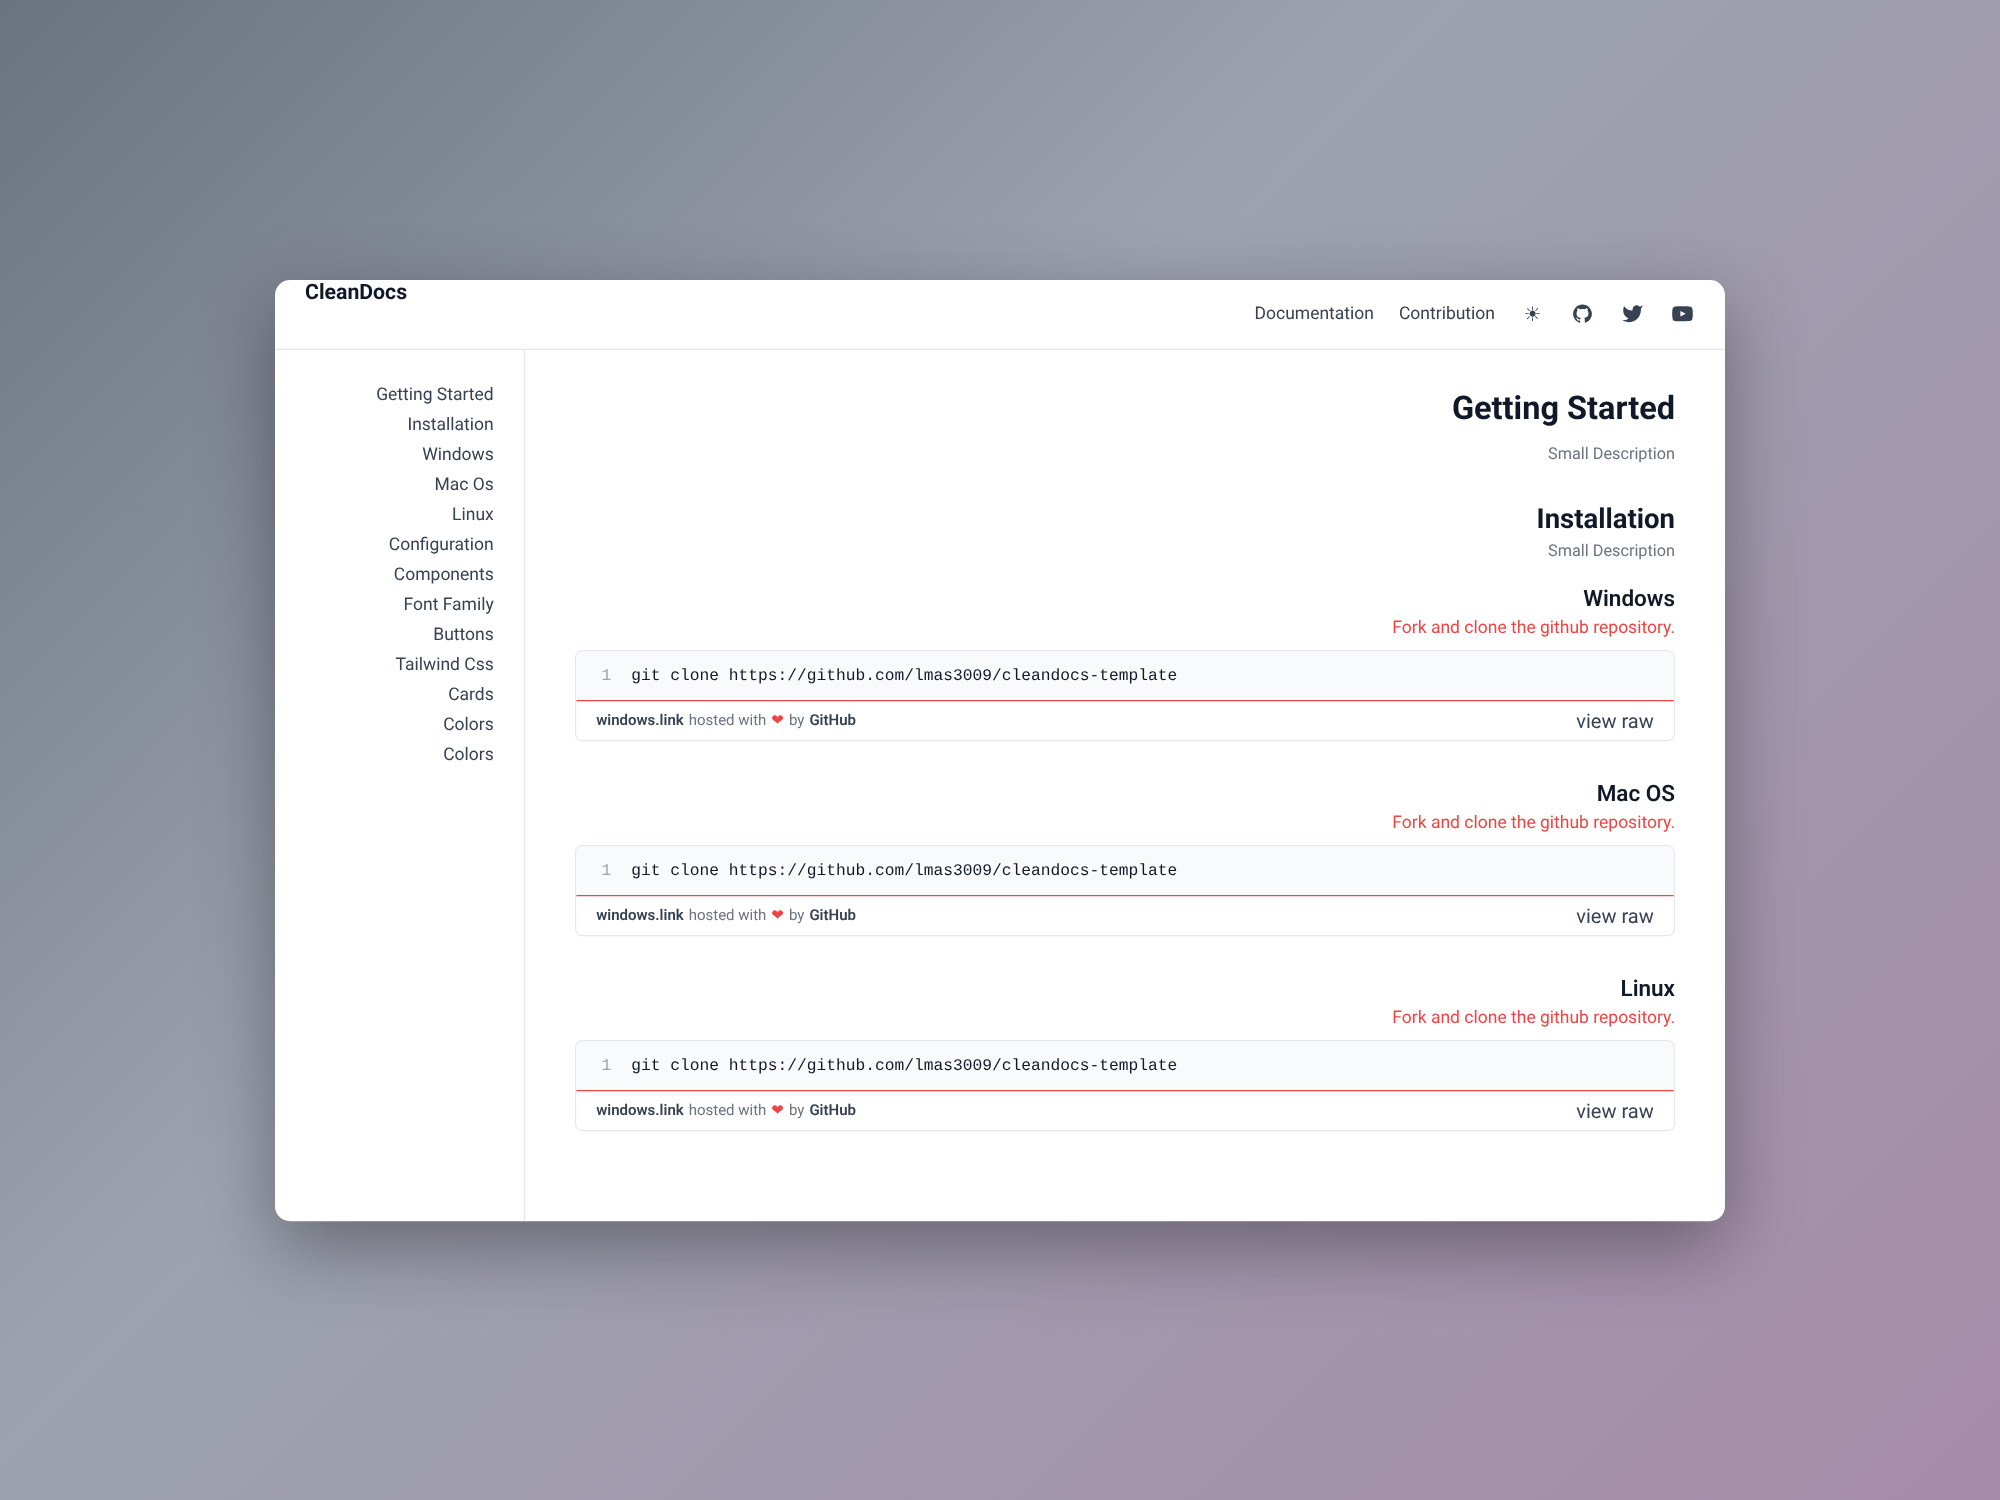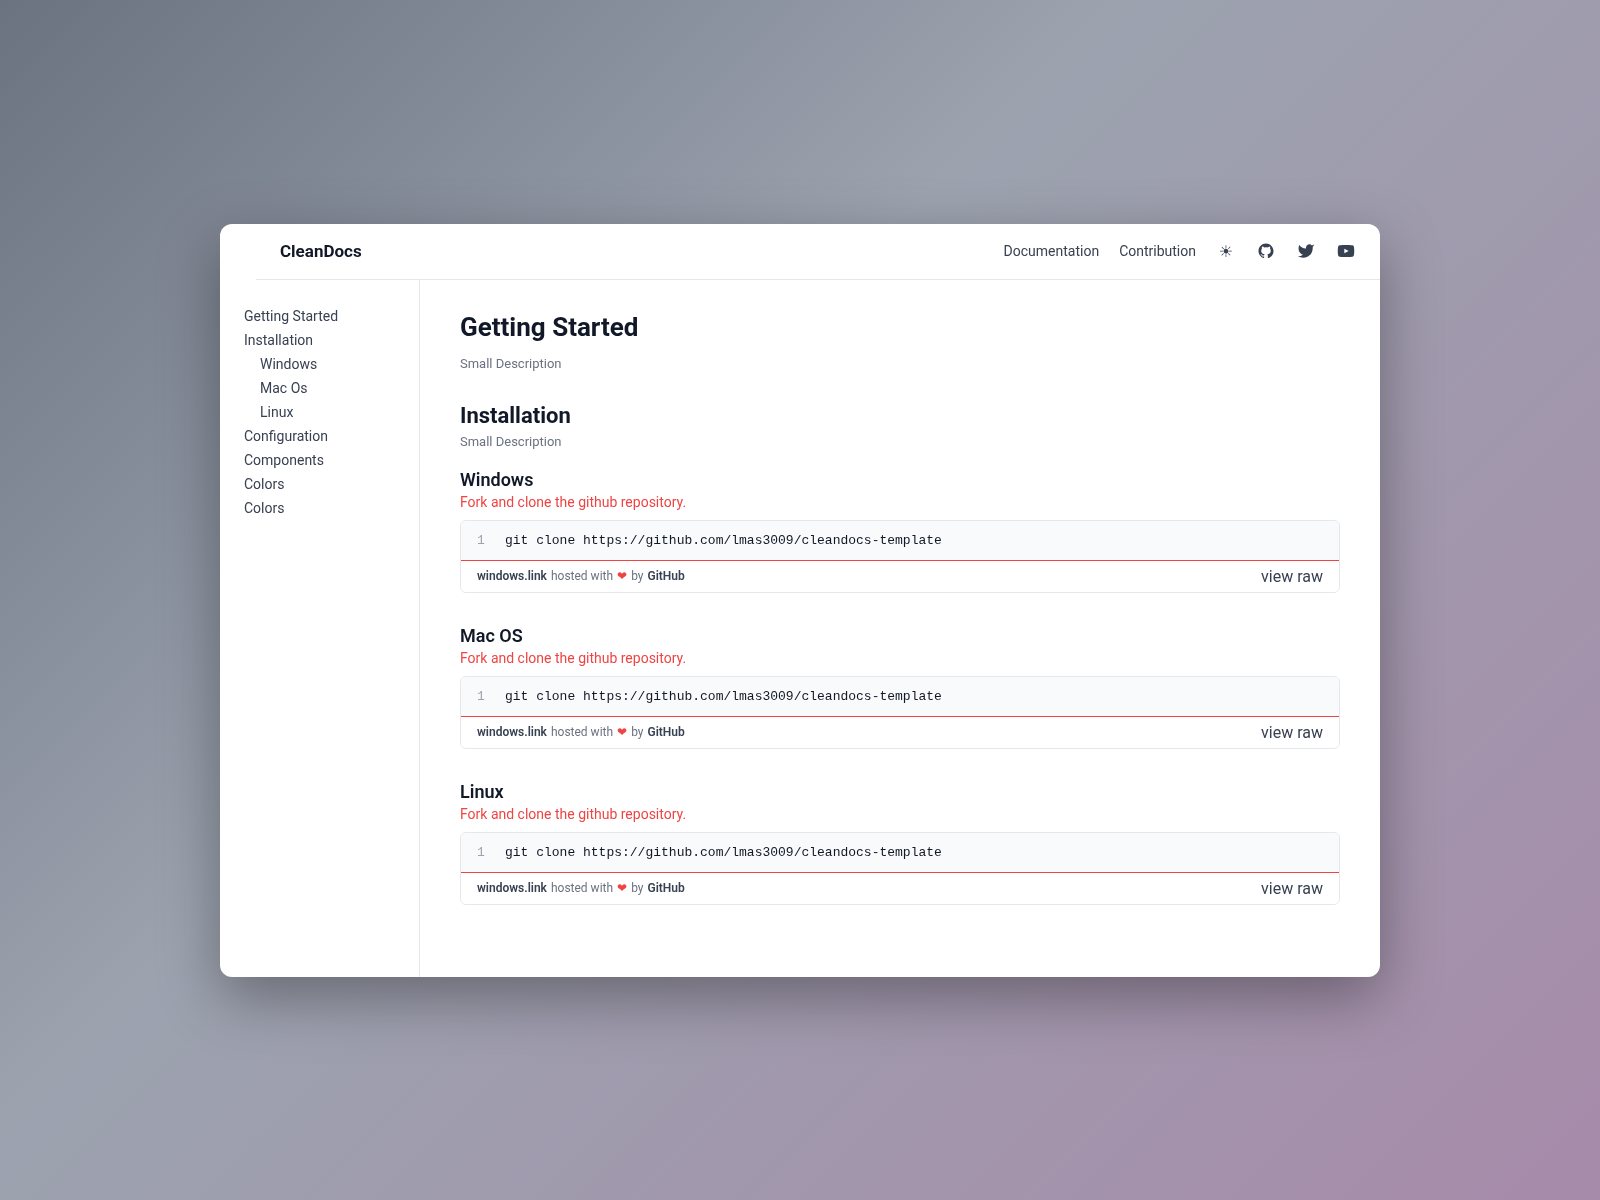--- a/index.html
+++ b/index.html
@@ -20,27 +20,25 @@
       min-height: 660px;
       box-shadow: 0 20px 60px rgba(0,0,0,0.35);
       overflow: hidden;
       display: flex;
       flex-direction: column;
     }
 
     
     .header {
       display: flex;
-      align-items: center;
       justify-content: space-between;
       padding: 0 24px;
       height: 56px;
       border-bottom: 1px solid #e5e7eb;
       flex-shrink: 0;
-      margin-left: 36px;
     }
 
     .logo {
       font-size: 17px;
       font-weight: 700;
       color: #111827;
     }
 
     .header-right {
       display: flex;
@@ -70,20 +68,21 @@
       cursor: pointer;
       color: #374151;
       font-size: 16px;
     }
 
     
     .body {
       display: flex;
       flex: 1;
       overflow: hidden;
+      text-align: right;
     }
 
     
     .sidebar {
       width: 200px;
       flex-shrink: 0;
       padding: 24px 16px;
       border-right: 1px solid #e5e7eb;
       overflow-y: auto;
     }
@@ -257,20 +256,26 @@
       <div class="sidebar-section">
         <span class="sidebar-item">Getting Started</span>
         <span class="sidebar-item">Installation</span>
         <div class="sidebar-sub">
           <span class="sidebar-item">Windows</span>
           <span class="sidebar-item">Mac Os</span>
           <span class="sidebar-item">Linux</span>
         </div>
         <span class="sidebar-item">Configuration</span>
         <span class="sidebar-item">Components</span>
+        <div class="sidebar-sub">
+          <span class="sidebar-item">Font Family</span>
+          <span class="sidebar-item">Buttons</span>
+          <span class="sidebar-item">Tailwind Css</span>
+          <span class="sidebar-item">Cards</span>
+        </div>
         <span class="sidebar-item">Colors</span>
         <span class="sidebar-item">Colors</span>
       </div>
     </aside>
 
     <main class="main">
 
       <section>
         <h1 class="section-title">Getting Started</h1>
         <p class="section-small">Small Description</p>

